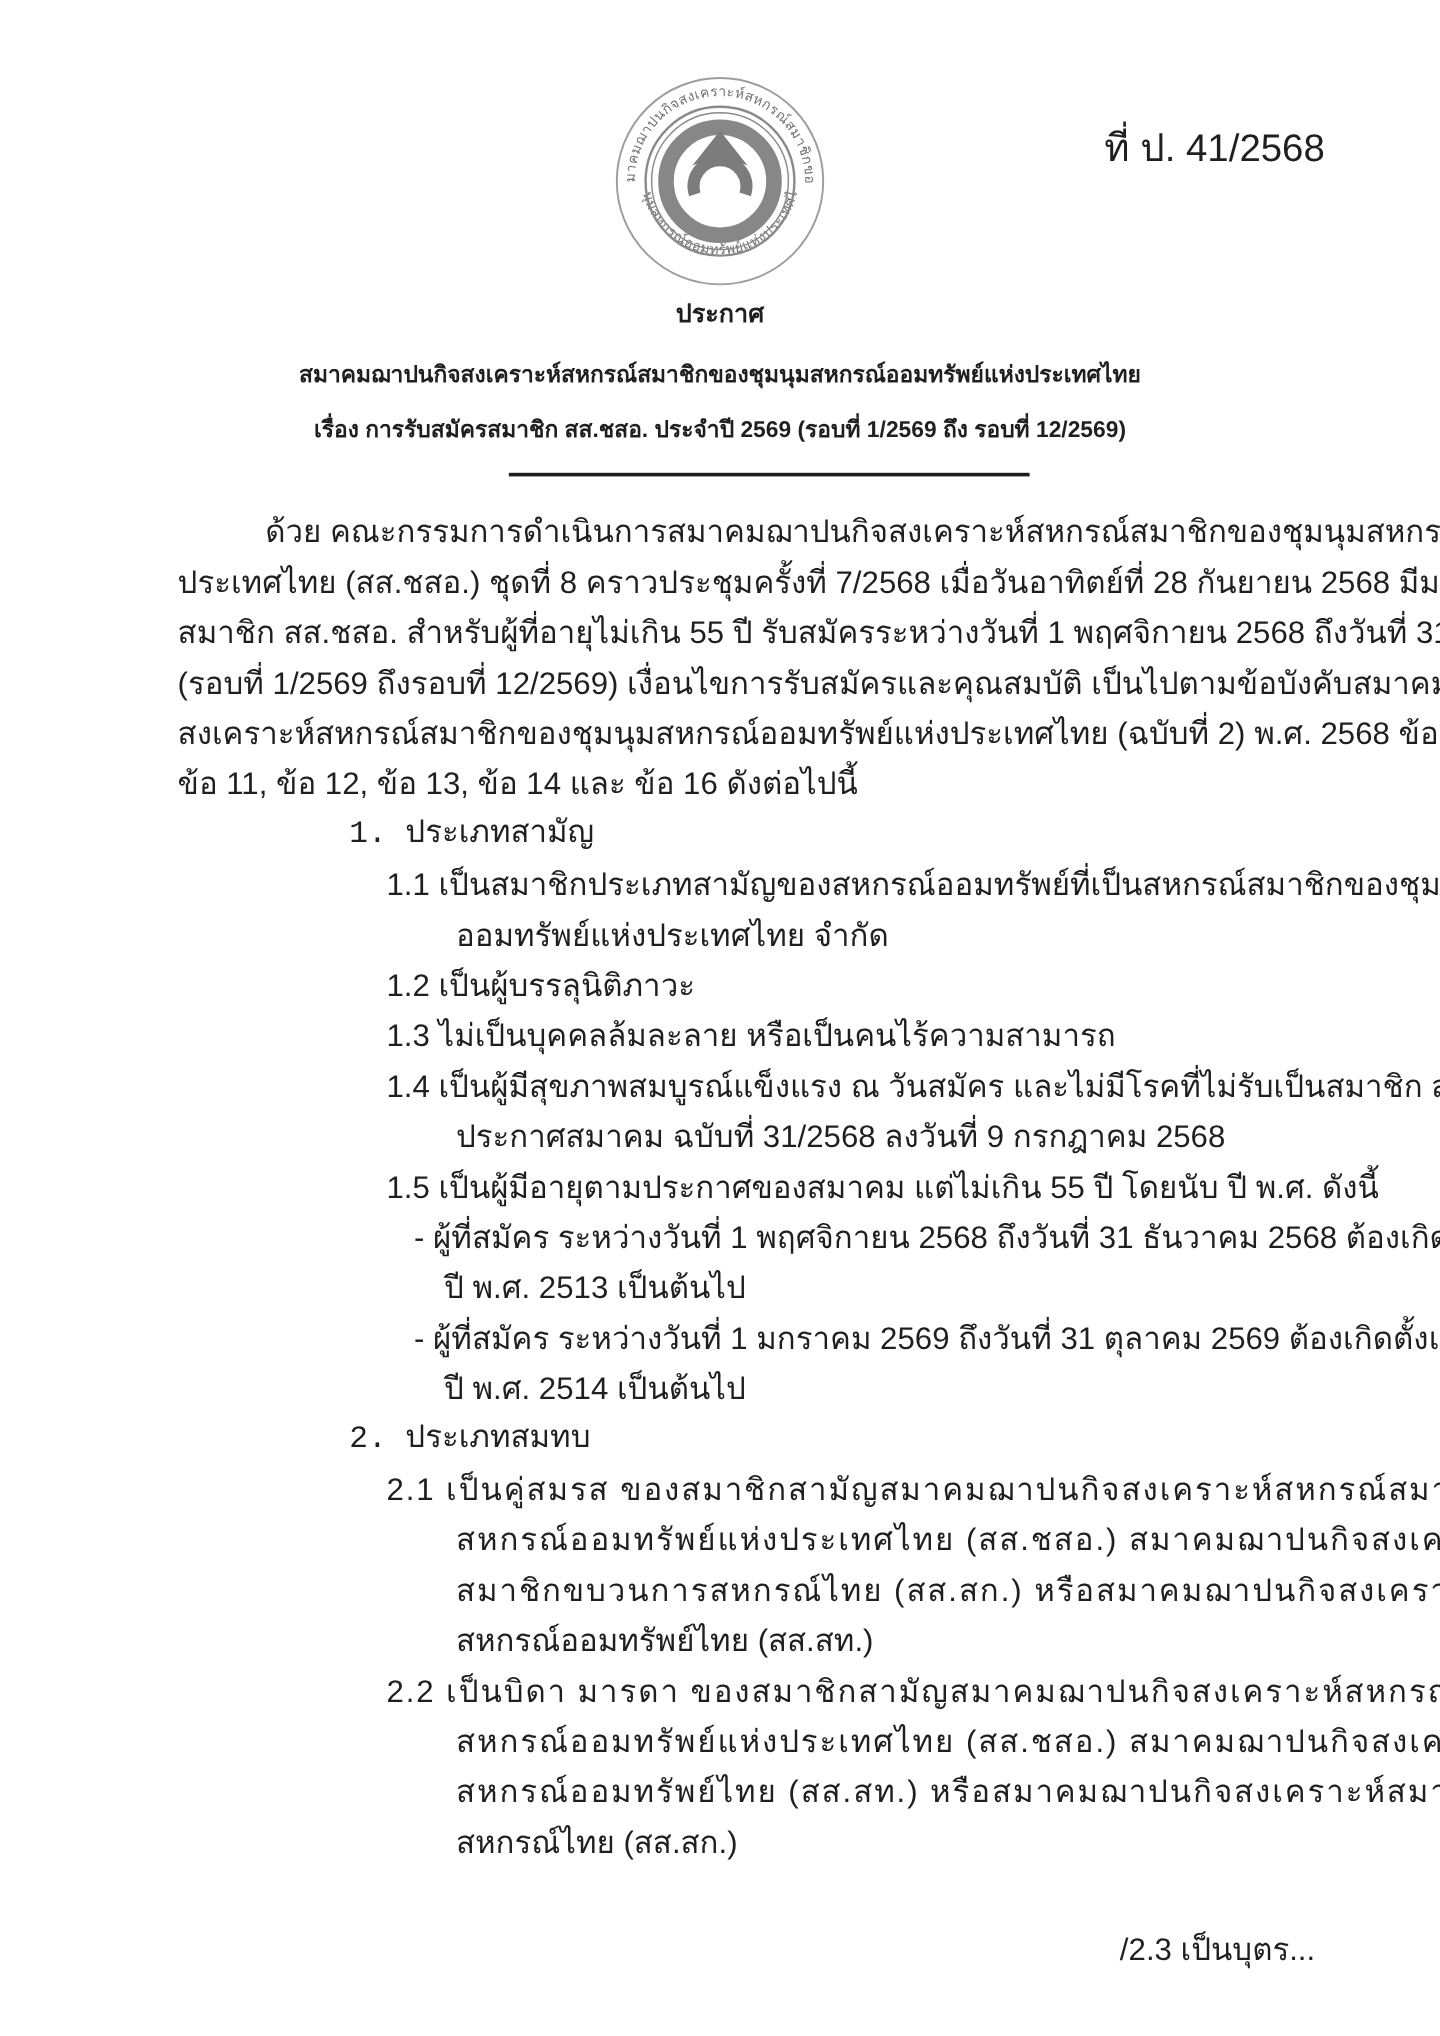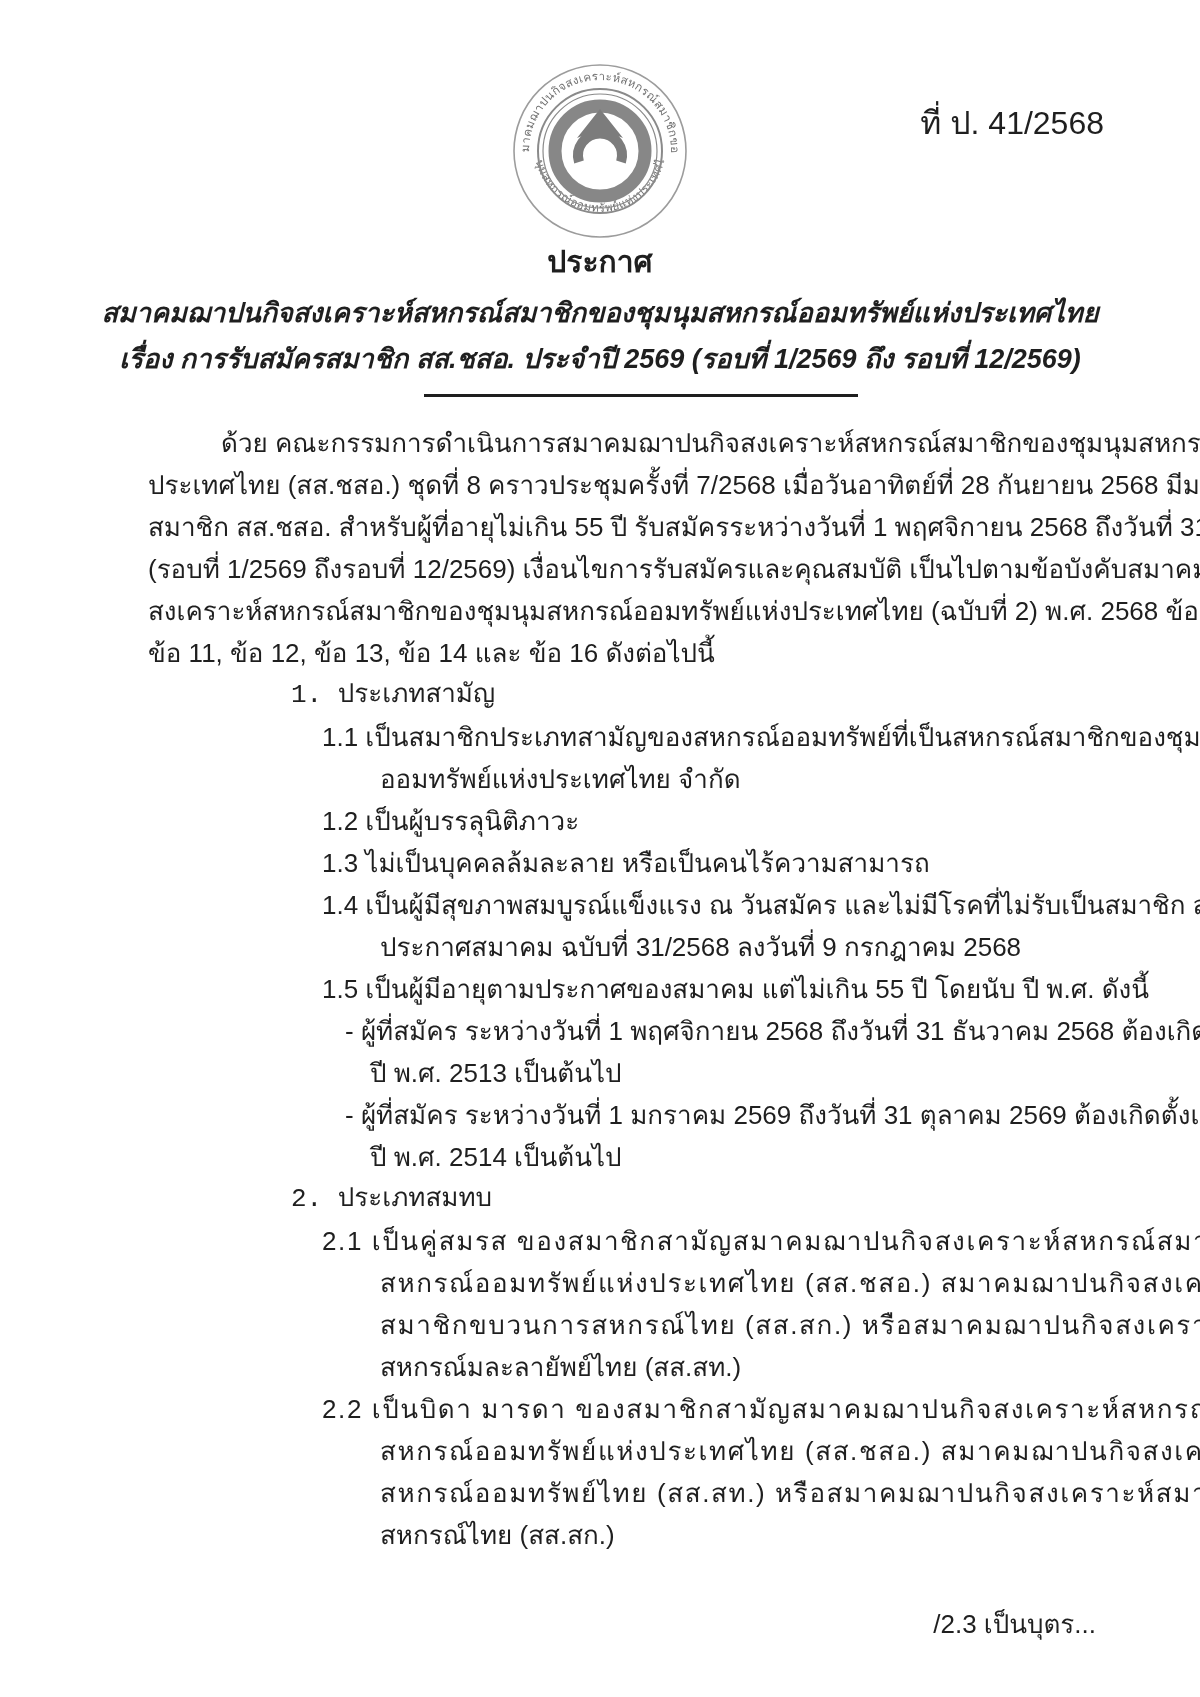--- a/index.html
+++ b/index.html
@@ -23,27 +23,26 @@
   .doc-number {
     position:absolute; top:106px; right:96px;
     font-size:32px; line-height:34px;
     white-space:nowrap;
   }
   .heading-block {
     position:absolute; top:240px; left:0; right:0;
     text-align:center;
   }
   .heading-main {
-    font-size:30px; font-weight:700; line-height:44px;
+    font-size:21px; font-weight:700; line-height:44px;
     margin:0 0 6px 0;
   }
   .heading-org, .heading-subject {
-    font-size:27px; font-weight:700; line-height:46px;
+    font-size:19px; font-weight:700; line-height:46px;
     margin:0;
-    font-style:italic;
   }
   .title-divider {
     position:absolute; top:394px; left:424px;
     width:434px; height:3px;
     background:#1e1e1e;
   }
   
   .body-text {
     position:absolute; top:422px; left:148px; right:112px;
     font-size:26px; line-height:42px;
@@ -116,21 +115,21 @@
         <div class="bline l2c">ประกาศสมาคม ฉบับที่ 31/2568 ลงวันที่ 9 กรกฎาคม 2568</div>
         <div class="bline l2">1.5 เป็นผู้มีอายุตามประกาศของสมาคม แต่ไม่เกิน 55 ปี โดยนับ ปี พ.ศ. ดังนี้</div>
         <div class="bline l3">- ผู้ที่สมัคร ระหว่างวันที่ 1 พฤศจิกายน 2568 ถึงวันที่ 31 ธันวาคม 2568 ต้องเกิดตั้งแต่</div>
         <div class="bline l3c">ปี พ.ศ. 2513 เป็นต้นไป</div>
         <div class="bline l3">- ผู้ที่สมัคร ระหว่างวันที่ 1 มกราคม 2569 ถึงวันที่ 31 ตุลาคม 2569 ต้องเกิดตั้งแต่</div>
         <div class="bline l3c">ปี พ.ศ. 2514 เป็นต้นไป</div>
         <div class="bline l1">2. ประเภทสมทบ</div>
         <div class="bline l2 sp">2.1 เป็นคู่สมรส ของสมาชิกสามัญสมาคมฌาปนกิจสงเคราะห์สหกรณ์สมาชิกของชุมนุม</div>
         <div class="bline l2c sp">สหกรณ์ออมทรัพย์แห่งประเทศไทย (สส.ชสอ.) สมาคมฌาปนกิจสงเคราะห์</div>
         <div class="bline l2c sp">สมาชิกขบวนการสหกรณ์ไทย (สส.สก.) หรือสมาคมฌาปนกิจสงเคราะห์สมาชิก</div>
-        <div class="bline l2c">สหกรณ์มละลายัพย์ไทย (สส.สท.)</div>
+        <div class="bline l2c">สหกรณ์ออมทรัพย์ไทย (สส.สท.)</div>
         <div class="bline l2 sp">2.2 เป็นบิดา มารดา ของสมาชิกสามัญสมาคมฌาปนกิจสงเคราะห์สหกรณ์สมาชิกของชุมนุม</div>
         <div class="bline l2c sp">สหกรณ์ออมทรัพย์แห่งประเทศไทย (สส.ชสอ.) สมาคมฌาปนกิจสงเคราะห์สมาชิก</div>
         <div class="bline l2c sp">สหกรณ์ออมทรัพย์ไทย (สส.สท.) หรือสมาคมฌาปนกิจสงเคราะห์สมาชิกขบวนการ</div>
         <div class="bline l2c">สหกรณ์ไทย (สส.สก.)</div>
       </div>
   </div>
 
   <div class="footer-note">/2.3 เป็นบุตร...</div>
 
 </div>

